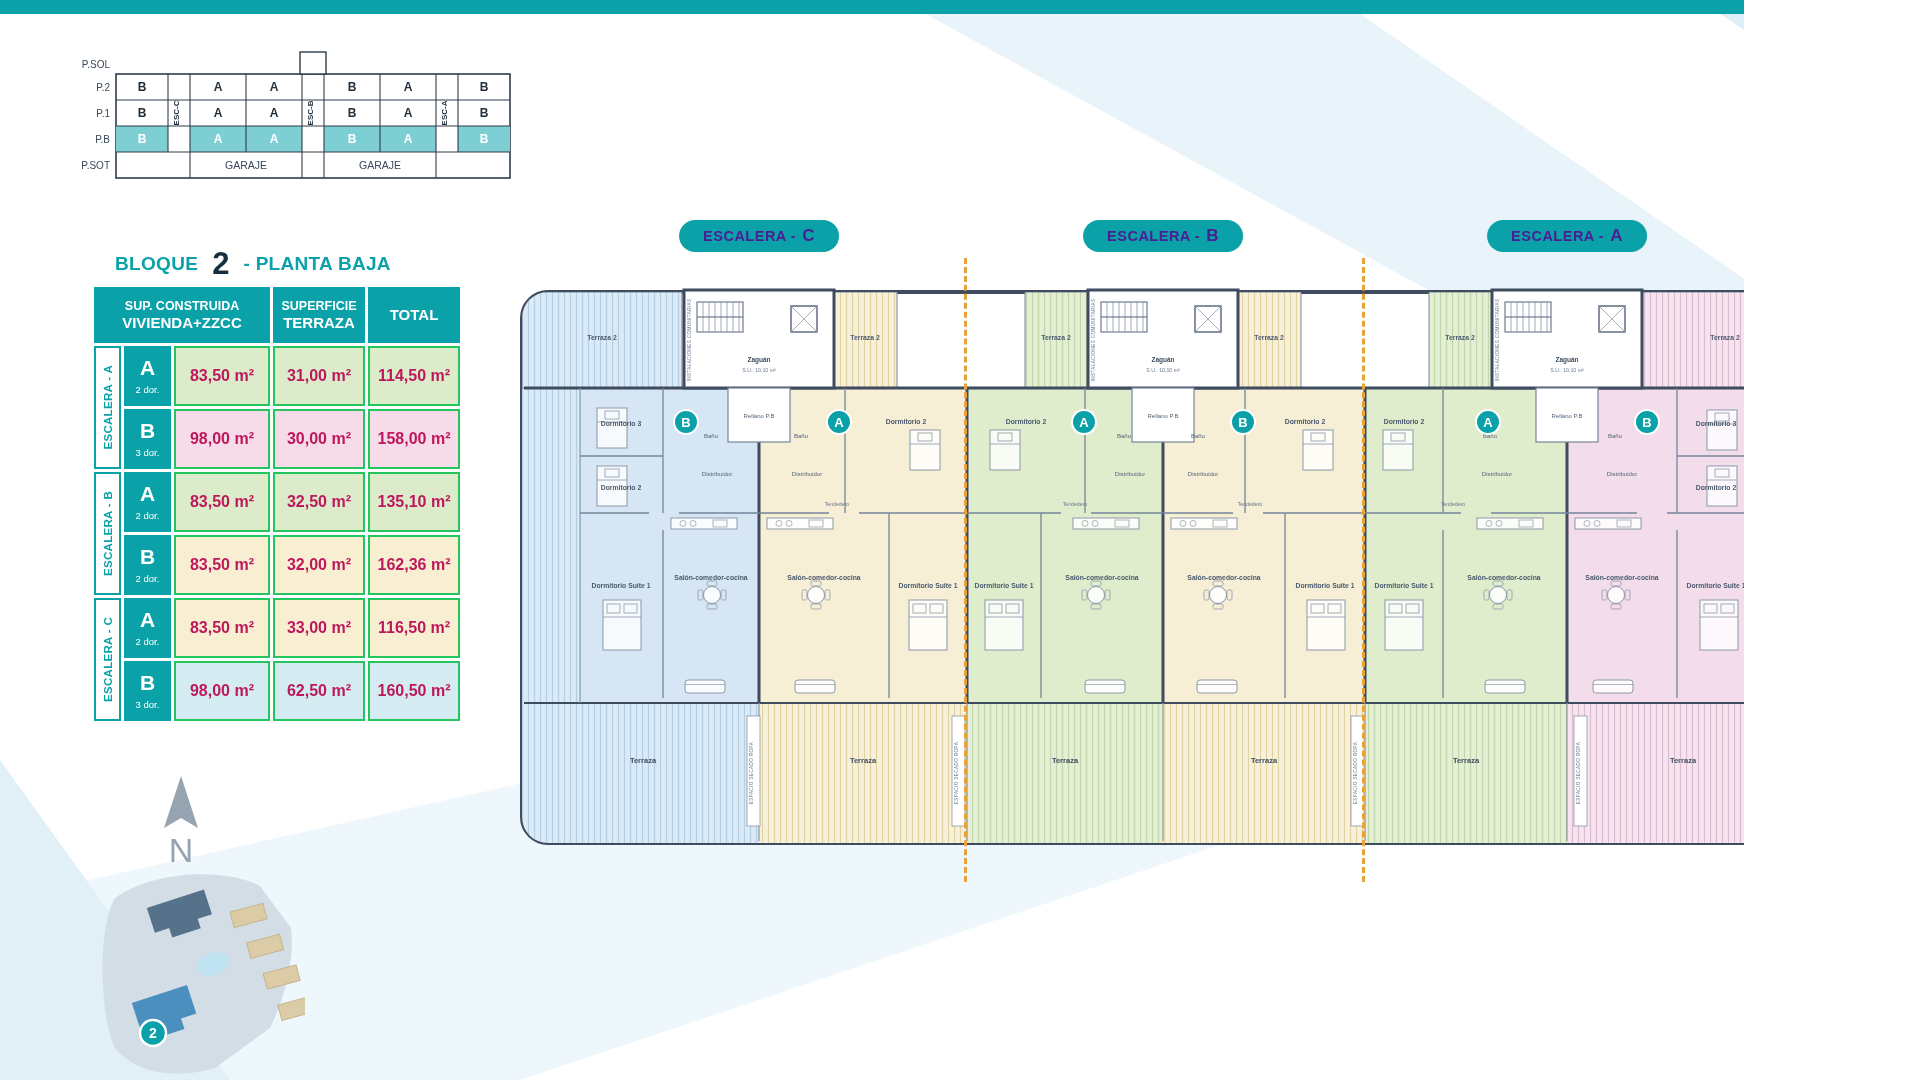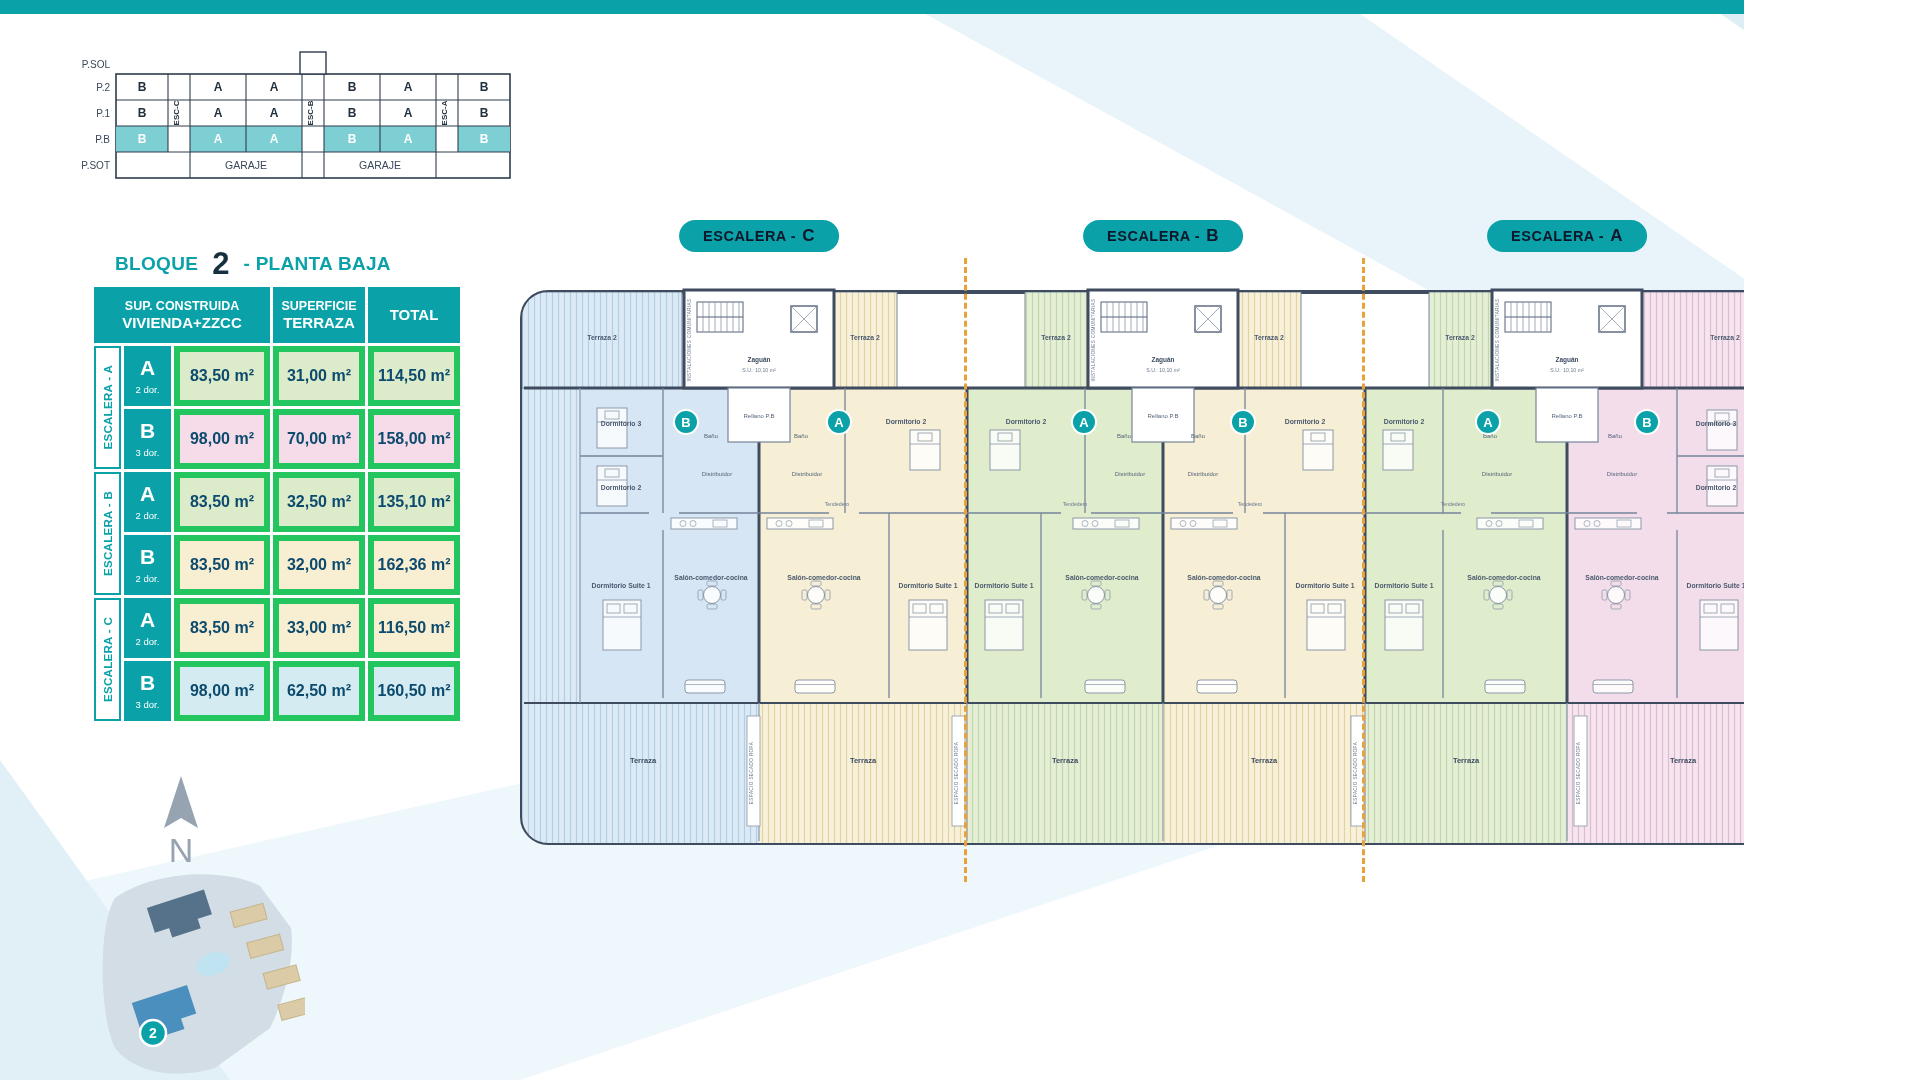--- a/index.html
+++ b/index.html
@@ -27,31 +27,31 @@
   .h1 { grid-column:1 / span 3; }
   .gcell { border:2px solid #0aa2a8; background:#fff; display:flex;
            align-items:center; justify-content:center; grid-column:1; }
   .gcell .vtext { writing-mode:vertical-rl; transform:rotate(180deg);
                   color:#0aa2a8; font-weight:800; font-size:11.5px;
                   letter-spacing:.3px; white-space:nowrap; }
   .ucell { background:#0aa2a8; color:#fff; display:flex; flex-direction:column;
            align-items:center; justify-content:center; }
   .ucell .ul { font-size:21px; font-weight:800; line-height:1; }
   .ucell .ud { font-size:9.5px; margin-top:6px; }
-  .vcell { border:6px solid #22c55e; display:flex; align-items:center;
-           justify-content:center; font-weight:700; font-size:16px; color:#0c4a6e; }
+  .vcell { border:2px solid #22c55e; display:flex; align-items:center;
+           justify-content:center; font-weight:700; font-size:16px; color:#be185d; }
   .bg-green { background:#dcebc9; }
   .bg-pink  { background:#f6dbe8; }
   .bg-cream { background:#f8efd2; }
   .bg-blue  { background:#d4ecf1; }
 
   
   .plan { position:absolute; left:485px; top:248px; width:1390px; height:640px; z-index:1; }
   .pill { position:absolute; top:220px; transform:translateX(-50%);
-          background:#0aa2a8; color:#0f172a; border-radius:17px; padding:6px 24px;
+          background:#0aa2a8; color:#4c1d95; border-radius:17px; padding:6px 24px;
           font-size:14.5px; font-weight:700; letter-spacing:.5px; z-index:4;
           display:flex; align-items:center; gap:6px; white-space:nowrap; }
   .pill b { font-size:17px; font-weight:800; }
   .dash { position:absolute; top:258px; height:624px; width:0;
           border-left:3px dashed #e9a23b; z-index:3; }
 
   
   text { font-family:"Liberation Sans", sans-serif; }
   .tt  { font-size:7.5px; font-weight:700; fill:#3d4c60; text-anchor:middle; }
   .ts  { font-size:6.8px; font-weight:700; fill:#4a5a6e; text-anchor:middle; }
@@ -177,21 +177,21 @@
       </div>
       <div class="vcell bg-green">83,50 m²</div>
       <div class="vcell bg-green">31,00 m²</div>
       <div class="vcell bg-green">114,50 m²</div>
 
       <div class="ucell">
         <span class="ul">B</span>
         <span class="ud">3 dor.</span>
       </div>
       <div class="vcell bg-pink">98,00 m²</div>
-      <div class="vcell bg-pink">70,00 m²</div>
+      <div class="vcell bg-pink">30,00 m²</div>
       <div class="vcell bg-pink">158,00 m²</div>
 
       <div class="gcell" style="grid-row:4 / span 2">
         <span class="vtext">ESCALERA - B</span>
       </div>
       <div class="ucell">
         <span class="ul">A</span>
         <span class="ud">2 dor.</span>
       </div>
       <div class="vcell bg-green">83,50 m²</div>

